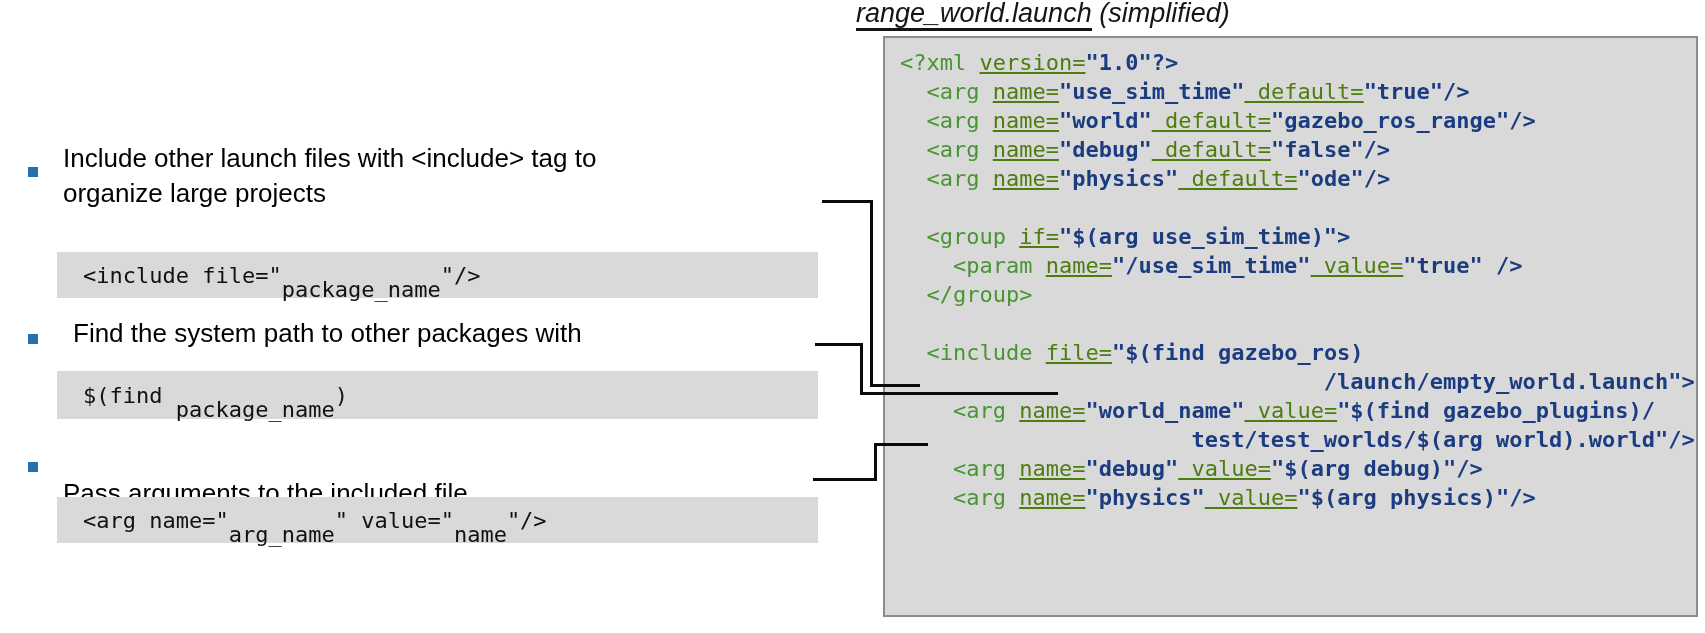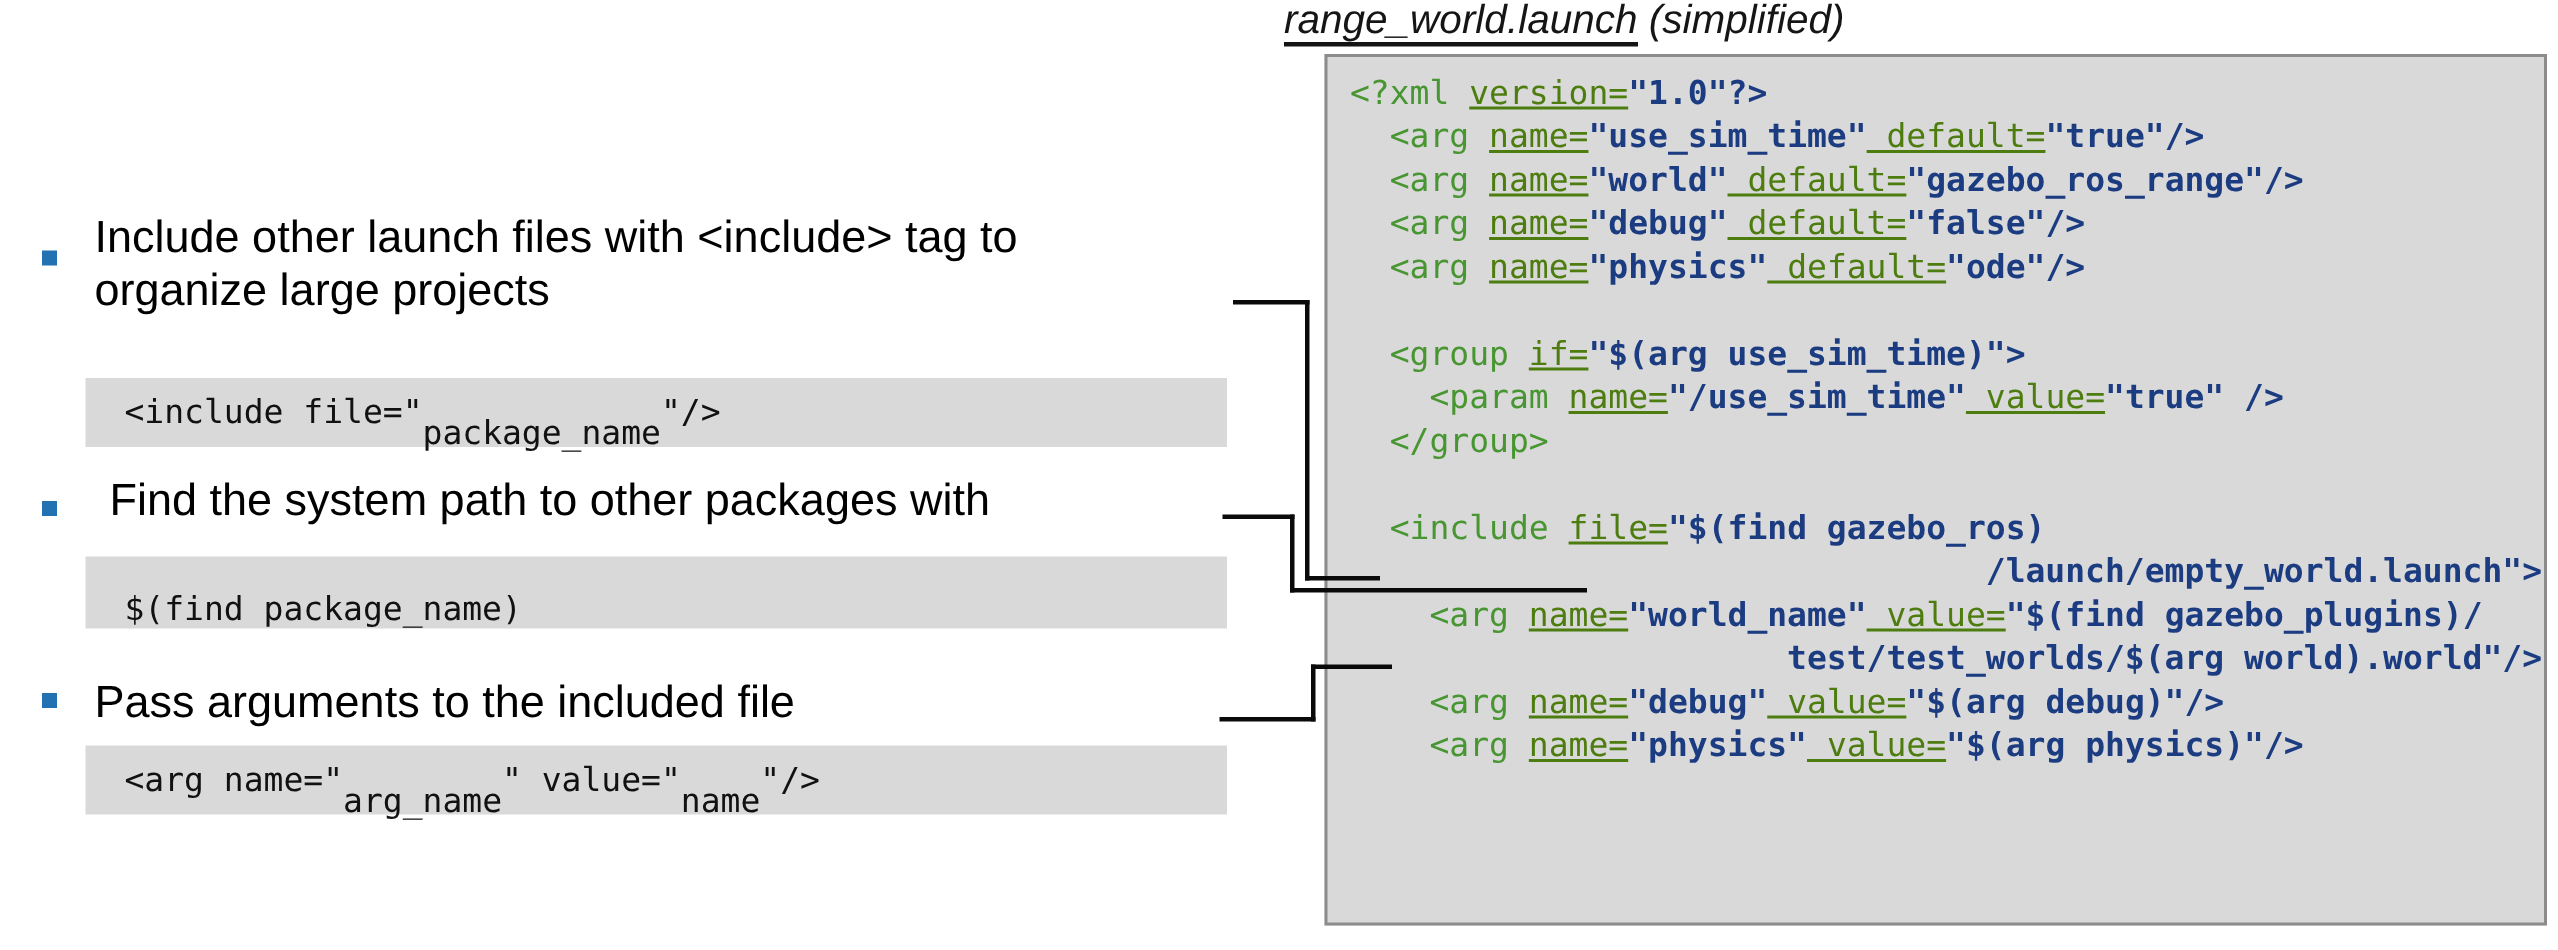--- a/index.html
+++ b/index.html
@@ -10,21 +10,21 @@
   .abs{position:absolute;}
   
   .title{
     left:856px;top:-4px;font-size:27px;line-height:34px;font-style:italic;
     color:#151515;white-space:nowrap;
   }
   .title .fname{border-bottom:3px solid #151515;}
   
   .bullet-marker{width:10px;height:10px;background:#2271b3;}
   .bullet-text{
-    font-size:30px;line-height:35px;color:#000;white-space:pre-line;width:780px;
+    font-size:26px;line-height:35px;color:#000;white-space:pre-line;width:780px;
   }
   
   .chip{
     left:57px;width:761px;height:46px;background:#d9d9d9;
     display:flex;align-items:center;padding-left:26px;box-sizing:border-box;
     font-family:"DejaVu Sans Mono", monospace;font-size:22px;color:#111;
     white-space:pre;
   }
   .tk-c{color:#111;}
   .tk-i{color:#111;margin-top:28px;}
@@ -50,24 +50,24 @@
   <span class="fname">range_world.launch</span><span> (simplified)</span>
 </div>
 
 <div class="abs bullet-marker" style="left:28px;top:167px;"></div>
 <div class="abs bullet-text" style="left:63px;top:141px;">Include other launch files with &lt;include&gt; tag to
 organize large projects</div>
 <div class="abs chip" style="top:252px;"><span class="tk-c">&lt;include file="</span><span class="tk-i">package_name</span><span class="tk-c">"/&gt;</span></div>
 
 <div class="abs bullet-marker" style="left:28px;top:334px;"></div>
 <div class="abs bullet-text" style="left:63px;top:316px;margin-left:10px;">Find the system path to other packages with</div>
-<div class="abs chip" style="top:371px;height:48px;align-items:flex-end;"><span class="tk-c">$(find </span><span class="tk-i">package_name</span><span class="tk-c">)</span></div>
+<div class="abs chip" style="top:371px;height:48px;"><span class="tk-c">$(find </span><span class="tk-i">package_name</span><span class="tk-c">)</span></div>
 
 <div class="abs bullet-marker" style="left:28px;top:462px;"></div>
-<div class="abs bullet-text" style="left:63px;top:451px;">Pass arguments to the included file</div>
+<div class="abs bullet-text" style="left:63px;top:476px;">Pass arguments to the included file</div>
 <div class="abs chip" style="top:497px;"><span class="tk-c">&lt;arg name="</span><span class="tk-i">arg_name</span><span class="tk-c">" value="</span><span class="tk-i">name</span><span class="tk-c">"/&gt;</span></div>
 
 <div class="abs codebox">
     <div class="code-line"><span class="tk-g">&lt;?xml </span><span class="tk-p">version=</span><span class="tk-b">"1.0"?&gt;</span></div>
     <div class="code-line"><span class="tk-k">  </span><span class="tk-g">&lt;arg </span><span class="tk-p">name=</span><span class="tk-b">"use_sim_time"</span><span class="tk-p"> default=</span><span class="tk-b">"true"/&gt;</span></div>
     <div class="code-line"><span class="tk-k">  </span><span class="tk-g">&lt;arg </span><span class="tk-p">name=</span><span class="tk-b">"world"</span><span class="tk-p"> default=</span><span class="tk-b">"gazebo_ros_range"/&gt;</span></div>
     <div class="code-line"><span class="tk-k">  </span><span class="tk-g">&lt;arg </span><span class="tk-p">name=</span><span class="tk-b">"debug"</span><span class="tk-p"> default=</span><span class="tk-b">"false"/&gt;</span></div>
     <div class="code-line"><span class="tk-k">  </span><span class="tk-g">&lt;arg </span><span class="tk-p">name=</span><span class="tk-b">"physics"</span><span class="tk-p"> default=</span><span class="tk-b">"ode"/&gt;</span></div>
     <div class="code-line">&nbsp;</div>
     <div class="code-line"><span class="tk-k">  </span><span class="tk-g">&lt;group </span><span class="tk-p">if=</span><span class="tk-b">"$(arg use_sim_time)"&gt;</span></div>

